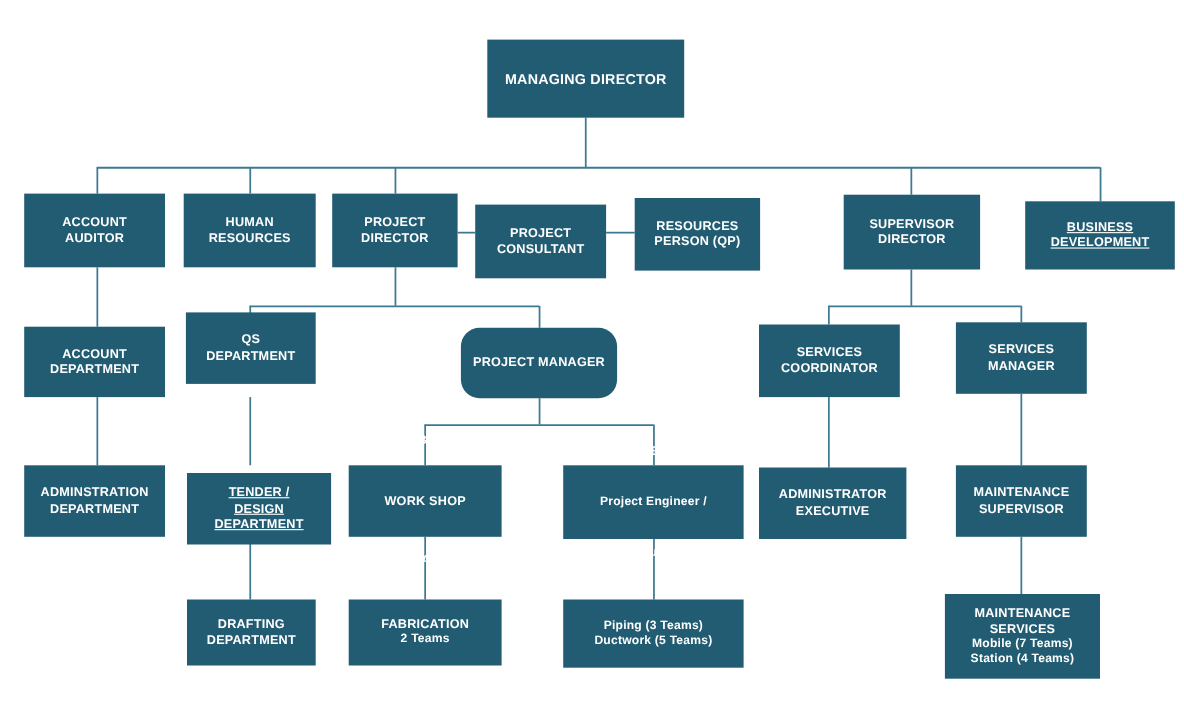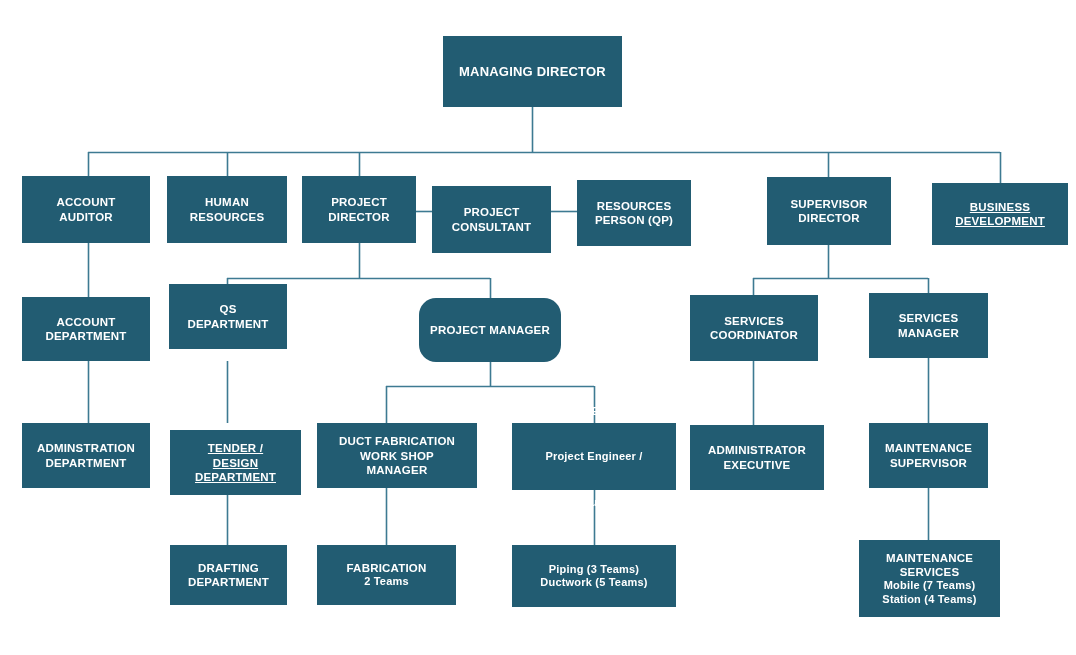--- a/index.html
+++ b/index.html
@@ -144,21 +144,21 @@
       </div>
       <div class="node s-lvl3" style="left: 22px; top: 423px; width: 128px; height: 65px; background: rgb(34, 92, 114); color: rgb(255, 255, 255);">
         <span class="line">ADMINSTRATION</span>
         <span class="line">DEPARTMENT</span>
       </div>
       <div class="node s-lvl3" style="left: 170px; top: 430px; width: 131px; height: 65px; background: rgb(34, 92, 114); color: rgb(255, 255, 255); text-decoration: underline;">
         <span class="line">TENDER /</span>
         <span class="line">DESIGN</span>
         <span class="line">DEPARTMENT</span>
       </div>
-      <div class="node s-lvl3" style="left: 317px; top: 423px; width: 160px; height: 65px; background: rgb(34, 92, 114); color: rgb(255, 255, 255);">
+      <div class="node s-lvl3" style="left: 317px; top: 423px; width: 139px; height: 65px; background: rgb(34, 92, 114); color: rgb(255, 255, 255); gap: 40px;">
         <span class="line">DUCT FABRICATION</span>
         <span class="line">WORK SHOP</span>
         <span class="line">MANAGER</span>
       </div>
       <div class="node s-lvl3" style="left: 512px; top: 423px; width: 164px; height: 67px; background: rgb(34, 92, 114); color: rgb(255, 255, 255); gap: 32px;">
         <span class="line">PROJECT DEPARTMENT</span>
         <span class="line sub">Project Engineer /</span>
         <span class="line sub">Safety Supervisor</span>
       </div>
       <div class="node s-lvl3" style="left: 690px; top: 425px; width: 134px; height: 65px; background: rgb(34, 92, 114); color: rgb(255, 255, 255);">

